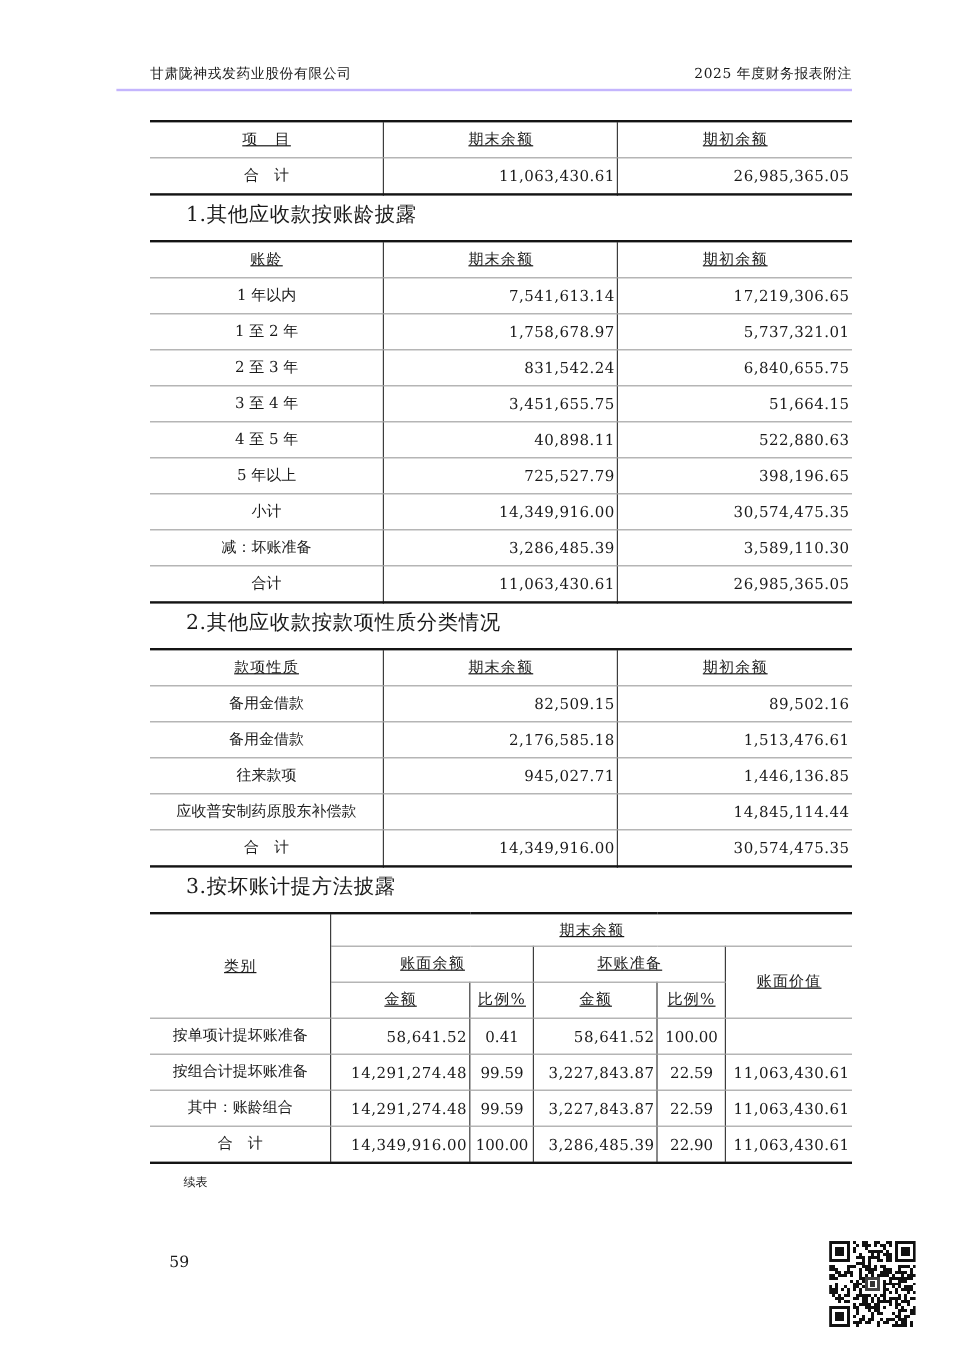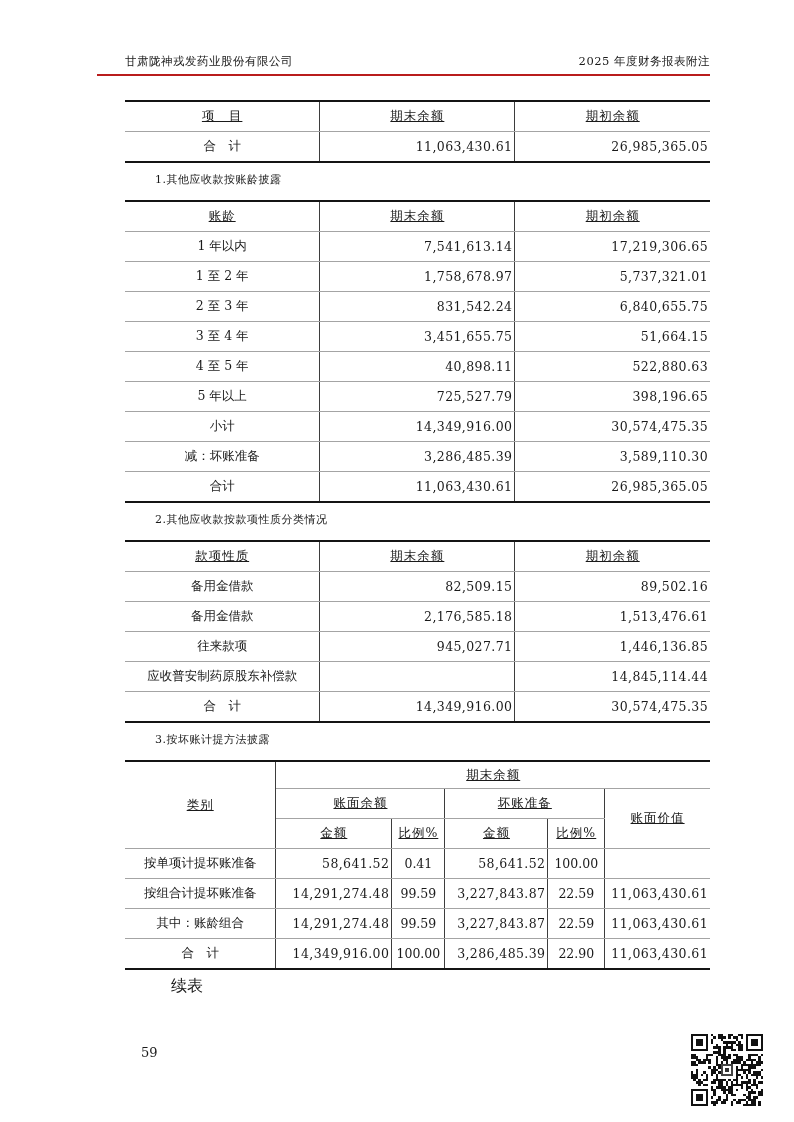--- a/index.html
+++ b/index.html
@@ -8,21 +8,21 @@
     width:794px; height:1122px;
     background:#ffffff;
     font-family:"DejaVu Serif","Liberation Serif",serif;
     color:#1a1a1a;
     overflow:hidden;
   }
   .doc-header {
     position:absolute; left:97px; top:54px; width:613px;
     display:flex; justify-content:space-between; align-items:flex-end;
     font-size:11.5px; letter-spacing:0.5px;
-    border-bottom:2px solid #b91c1c;
+    border-bottom:2px solid #c4b5fd;
     padding-bottom:5px;
   }
   .doc-header .company { padding-left:28px; }
   .content { position:absolute; left:125px; top:100px; width:585px; }
   table.fin-table {
     width:100%; border-collapse:collapse; table-layout:fixed;
     border-top:2.5px solid #141414; border-bottom:2.5px solid #141414;
     font-size:12.5px;
   }
   table.fin-table td {
@@ -33,24 +33,24 @@
   }
   table.fin-table td:first-child { border-left:none; }
   table.fin-table td:last-child { border-right:none; }
   table.fin-table tr:first-child > td { border-top:none; }
   table.fin-table tr:last-child > td { border-bottom:none; }
   td.c { text-align:center; }
   td.l { text-align:center; padding-left:9px; }
   td.r { text-align:right; padding-right:9px; letter-spacing:0.4px; }
   .section-heading {
     margin:8px 0 12px 30px; height:17px; line-height:17px;
-    font-size:11px; letter-spacing:0.5px;
+    font-size:17px; letter-spacing:0.5px;
   }
   .continued {
-    margin:7px 0 0 46px; height:17px; line-height:17px; font-size:16px;
+    margin:7px 0 0 28px; height:17px; line-height:17px; font-size:10px;
   }
   .page-number {
     position:absolute; left:16px; top:945px; width:100%;
     text-align:left; font-size:13px;
   }
   #qr { position:absolute; left:691px; top:1034px; width:72px; height:72px; }
   .hdr td { letter-spacing:1px;text-decoration:underline; }
 </style>
 </head>
 <body>

